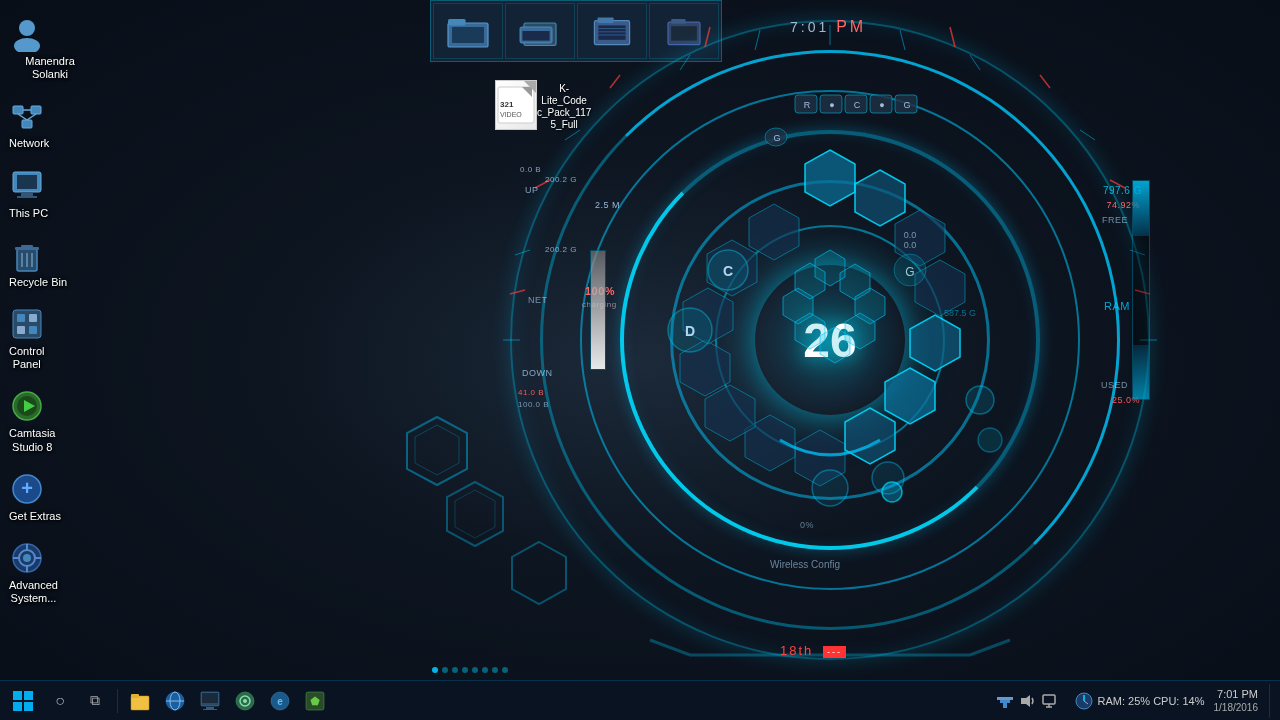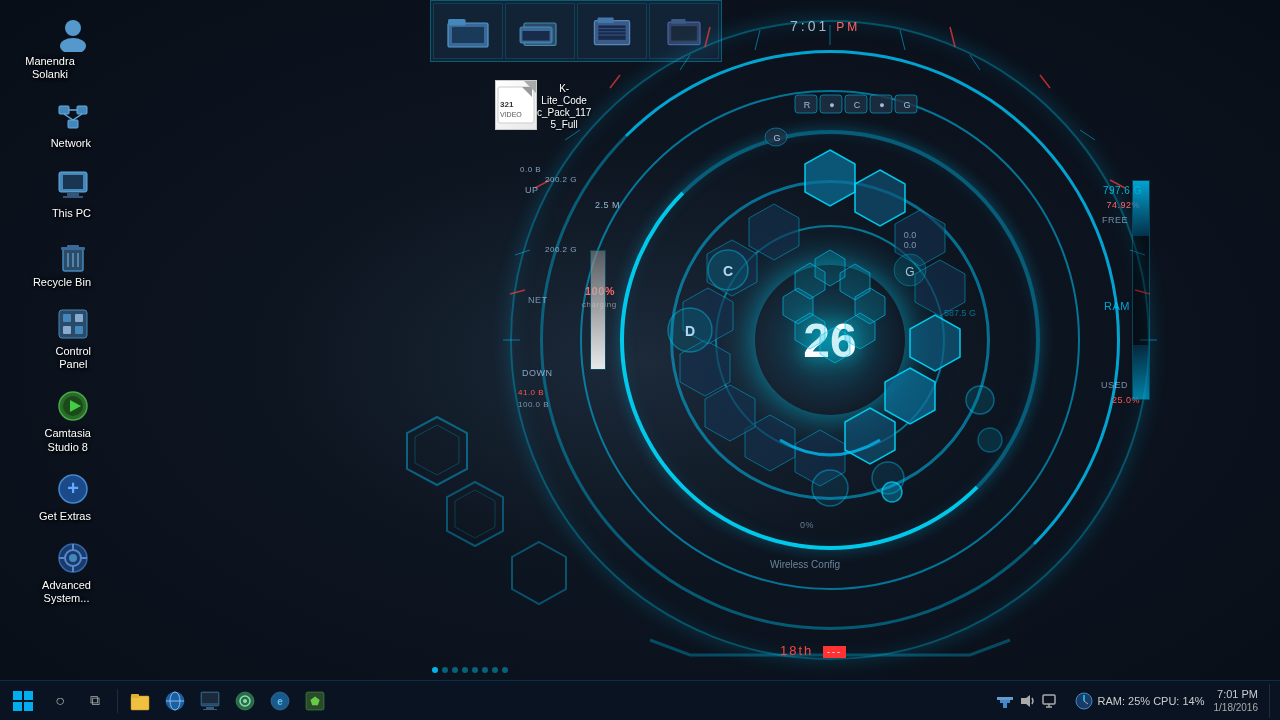--- a/index.html
+++ b/index.html
@@ -29,21 +29,21 @@
       width: 100px;
       padding: 10px 5px;
       display: flex;
       flex-direction: column;
       gap: 5px;
     }
 
     .desktop-icon {
       display: flex;
       flex-direction: column;
-      align-items: flex-end;
+      align-items: flex-start;
       padding: 6px 4px;
       cursor: pointer;
       border-radius: 4px;
       width: 90px;
     }
 
     .desktop-icon .icon-img {
       width: 36px;
       height: 36px;
       display: flex;
@@ -569,21 +569,21 @@
         <text x="342" y="108" font-size="9" fill="rgba(200,220,255,0.8)" text-anchor="middle">●</text>
         <text x="367" y="108" font-size="9" fill="rgba(200,220,255,0.8)" text-anchor="middle">C</text>
         <text x="392" y="108" font-size="9" fill="rgba(200,220,255,0.8)" text-anchor="middle">●</text>
         <text x="417" y="108" font-size="9" fill="rgba(200,220,255,0.8)" text-anchor="middle">G</text>
 
         <rect x="275" y="128" width="22" height="18" rx="11" fill="rgba(30,50,70,0.8)" stroke="rgba(0,180,220,0.5)" stroke-width="1"></rect>
         <text x="287" y="141" font-size="9" fill="rgba(200,220,255,0.8)" text-anchor="middle">G</text>
       </svg>
 
       <div class="hud-text-small" style="position:absolute; top:18px; left:300px; font-size:14px; color:rgba(180,200,220,0.9); letter-spacing:3px;">
-        <span>7:01</span> <span style="color:#ff6666;font-size:12px;">PM</span>
+        <span>7:01</span> <span style="color:#ff6666;font-size:16px;">PM</span>
       </div>
 
       <div class="hud-text-small" style="position:absolute; top:185px; left:35px; color:rgba(180,220,255,0.7);">UP</div>
       <div class="hud-text-small" style="position:absolute; top:165px; left:30px; color:rgba(180,220,255,0.7); font-size:8px;">0.0 B</div>
 
       <div class="hud-text-small" style="position:absolute; top:368px; left:32px; color:rgba(180,220,255,0.7);">DOWN</div>
       <div class="hud-text-small" style="position:absolute; top:388px; left:28px; color:#ff5555; font-size:8px;">41.0 B</div>
       <div class="hud-text-small" style="position:absolute; top:400px; left:28px; color:rgba(180,220,255,0.6); font-size:8px;">100.0 B</div>
 
       <div class="hud-text-small" style="position:absolute; top:295px; left:38px; color:rgba(180,220,255,0.6);">NET</div>

